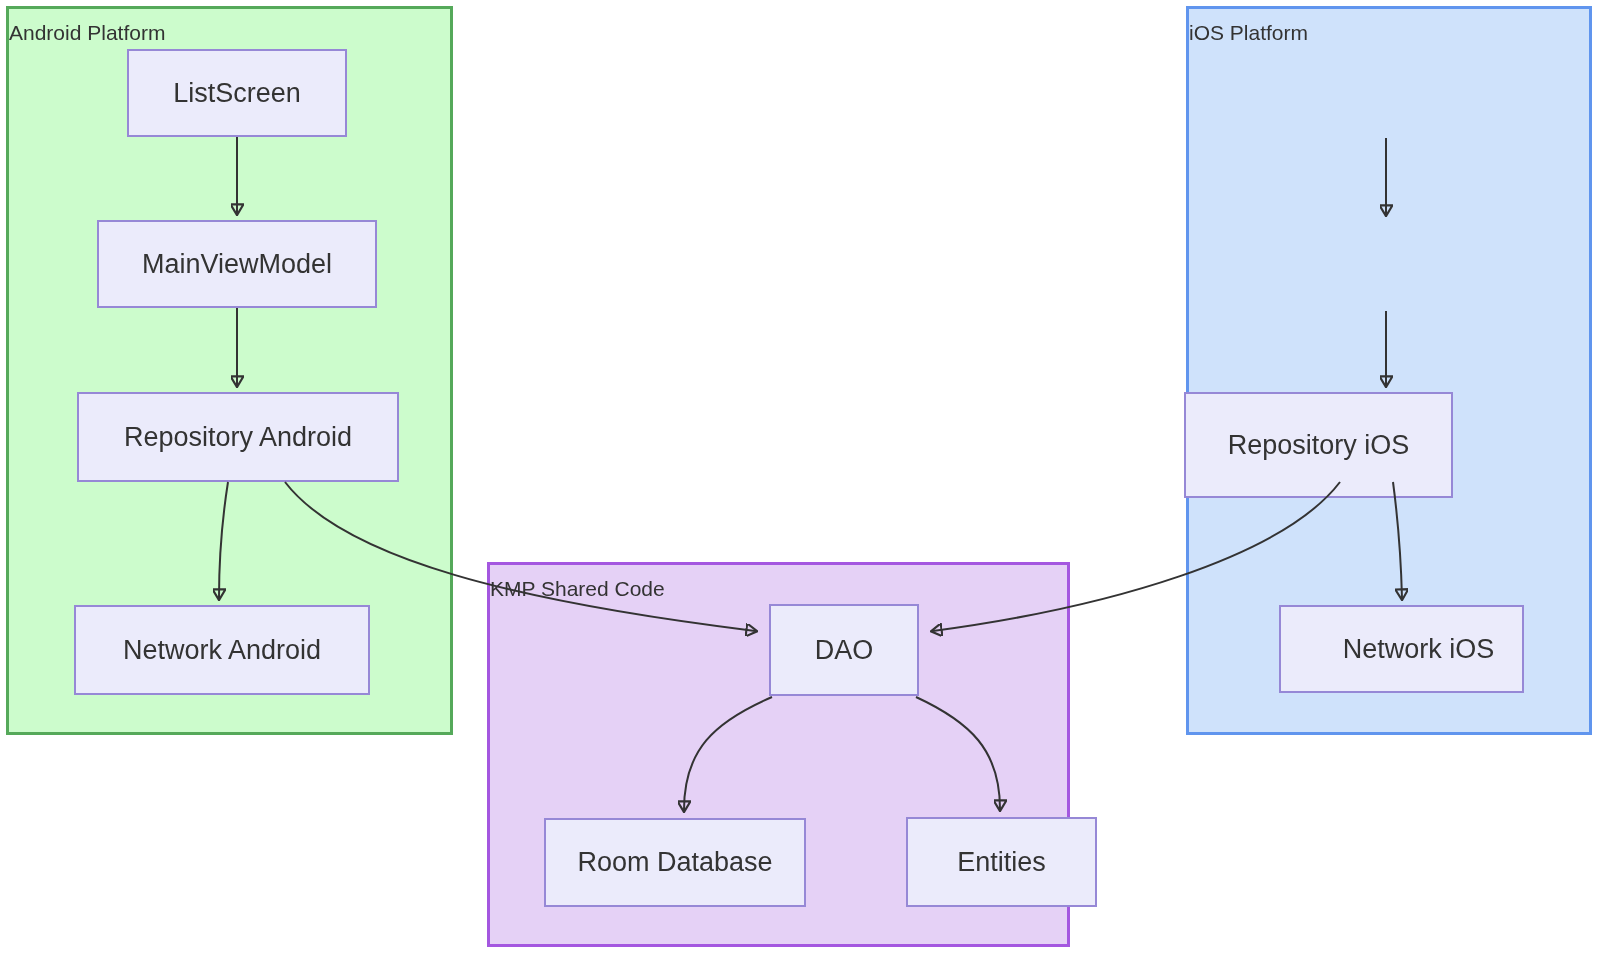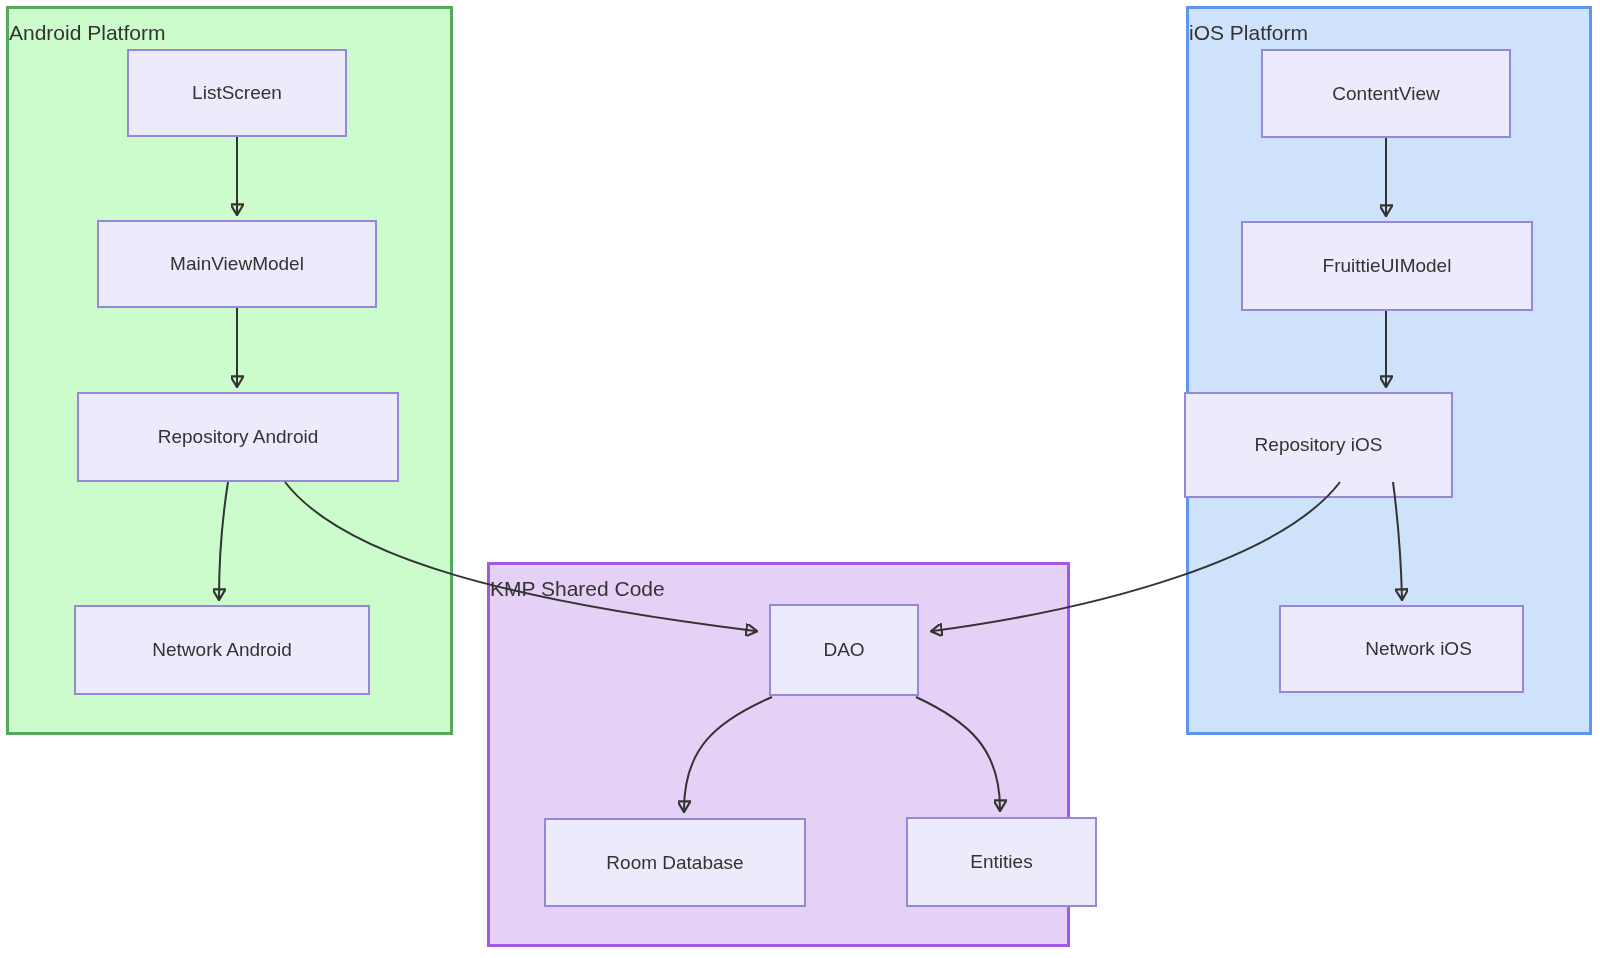--- a/index.html
+++ b/index.html
@@ -24,21 +24,21 @@
   #group-android{left:6px;top:6px;width:447px;height:729px;
     background:var(--android-fill);border-color:var(--android-border);}
   #group-ios{left:1186px;top:6px;width:406px;height:729px;
     background:var(--ios-fill);border-color:var(--ios-border);padding-left:8px;}
   #group-kmp{left:487px;top:562px;width:583px;height:385px;
     background:var(--kmp-fill);border-color:var(--kmp-border);}
   .node{
     position:absolute;box-sizing:border-box;
     background:var(--node-fill);border:2px solid var(--node-border);
     display:flex;align-items:center;justify-content:center;
-    font-size:19px;color:var(--text);white-space:nowrap;
+    font-size:27px;color:var(--text);white-space:nowrap;
   }
   #n-listscreen{left:127px;top:49px;width:220px;height:88px;}
   #n-mainviewmodel{left:97px;top:220px;width:280px;height:88px;text-align:center;}
   #n-repository-android{left:77px;top:392px;width:322px;height:90px;}
   #n-network-android{left:74px;top:605px;width:296px;height:90px;}
   #n-contentview{left:1261px;top:49px;width:250px;height:89px;}
   #n-fruittieuimodel{left:1241px;top:221px;width:292px;height:90px;}
   #n-repository-ios{left:1184px;top:392px;width:269px;height:106px;}
   #n-network-ios{left:1279px;top:605px;width:245px;height:88px;padding-left:34px;}
   #n-dao{left:769px;top:604px;width:150px;height:92px;}
@@ -62,22 +62,20 @@
 
   <div class="group" id="group-kmp">
     <div class="group-title">KMP Shared Code</div>
   </div>
 
   <div class="node" id="n-listscreen">ListScreen</div>
   <div class="node" id="n-mainviewmodel">MainViewModel</div>
   <div class="node" id="n-repository-android">Repository Android</div>
   <div class="node" id="n-network-android">Network Android</div>
 
-  <div class="node" id="n-contentview">ContentView</div>
-  <div class="node" id="n-fruittieuimodel">FruittieUIModel</div>
   <div class="node" id="n-repository-ios">Repository iOS</div>
   <div class="node" id="n-network-ios">Network iOS</div>
 
   <div class="node" id="n-dao">DAO</div>
   <div class="node" id="n-room-database">Room Database</div>
   <div class="node" id="n-entities">Entities</div>
 
   <svg class="edge-layer" viewBox="0 0 1600 958" xmlns="http://www.w3.org/2000/svg">
     <defs>
       <marker id="arrow" viewBox="0 0 12 12" refX="9" refY="6" markerWidth="13" markerHeight="13" markerUnits="userSpaceOnUse" orient="auto">

